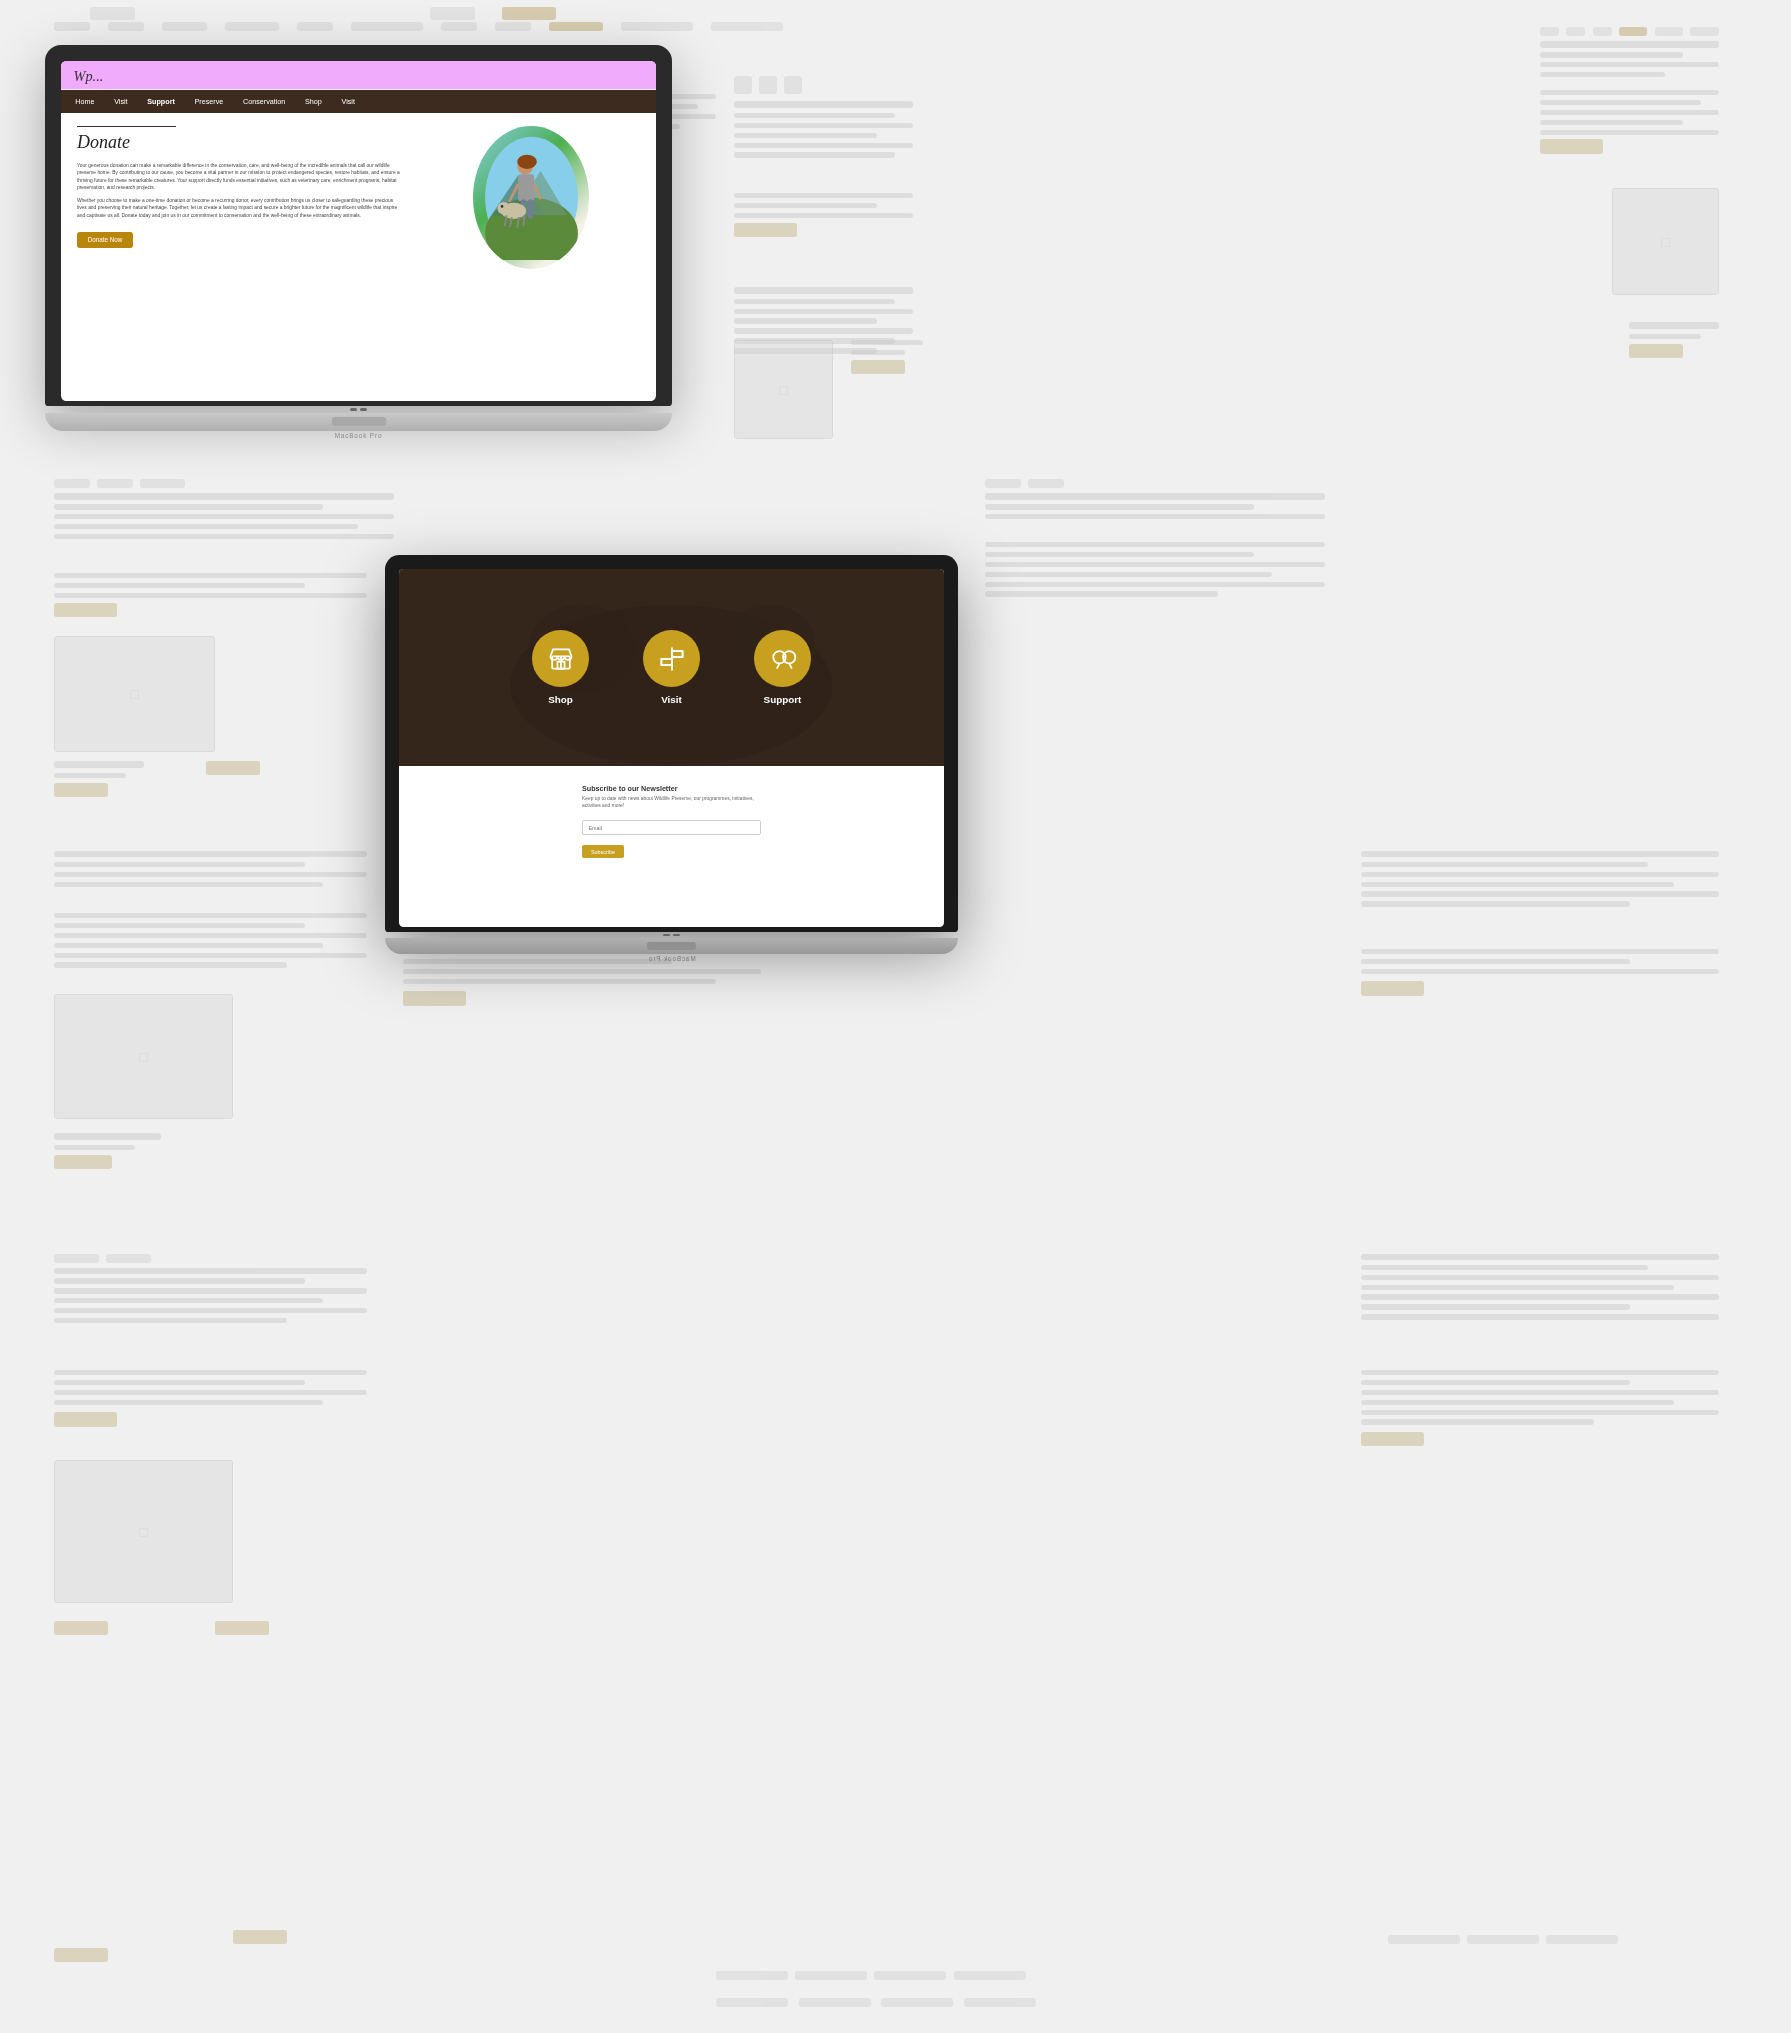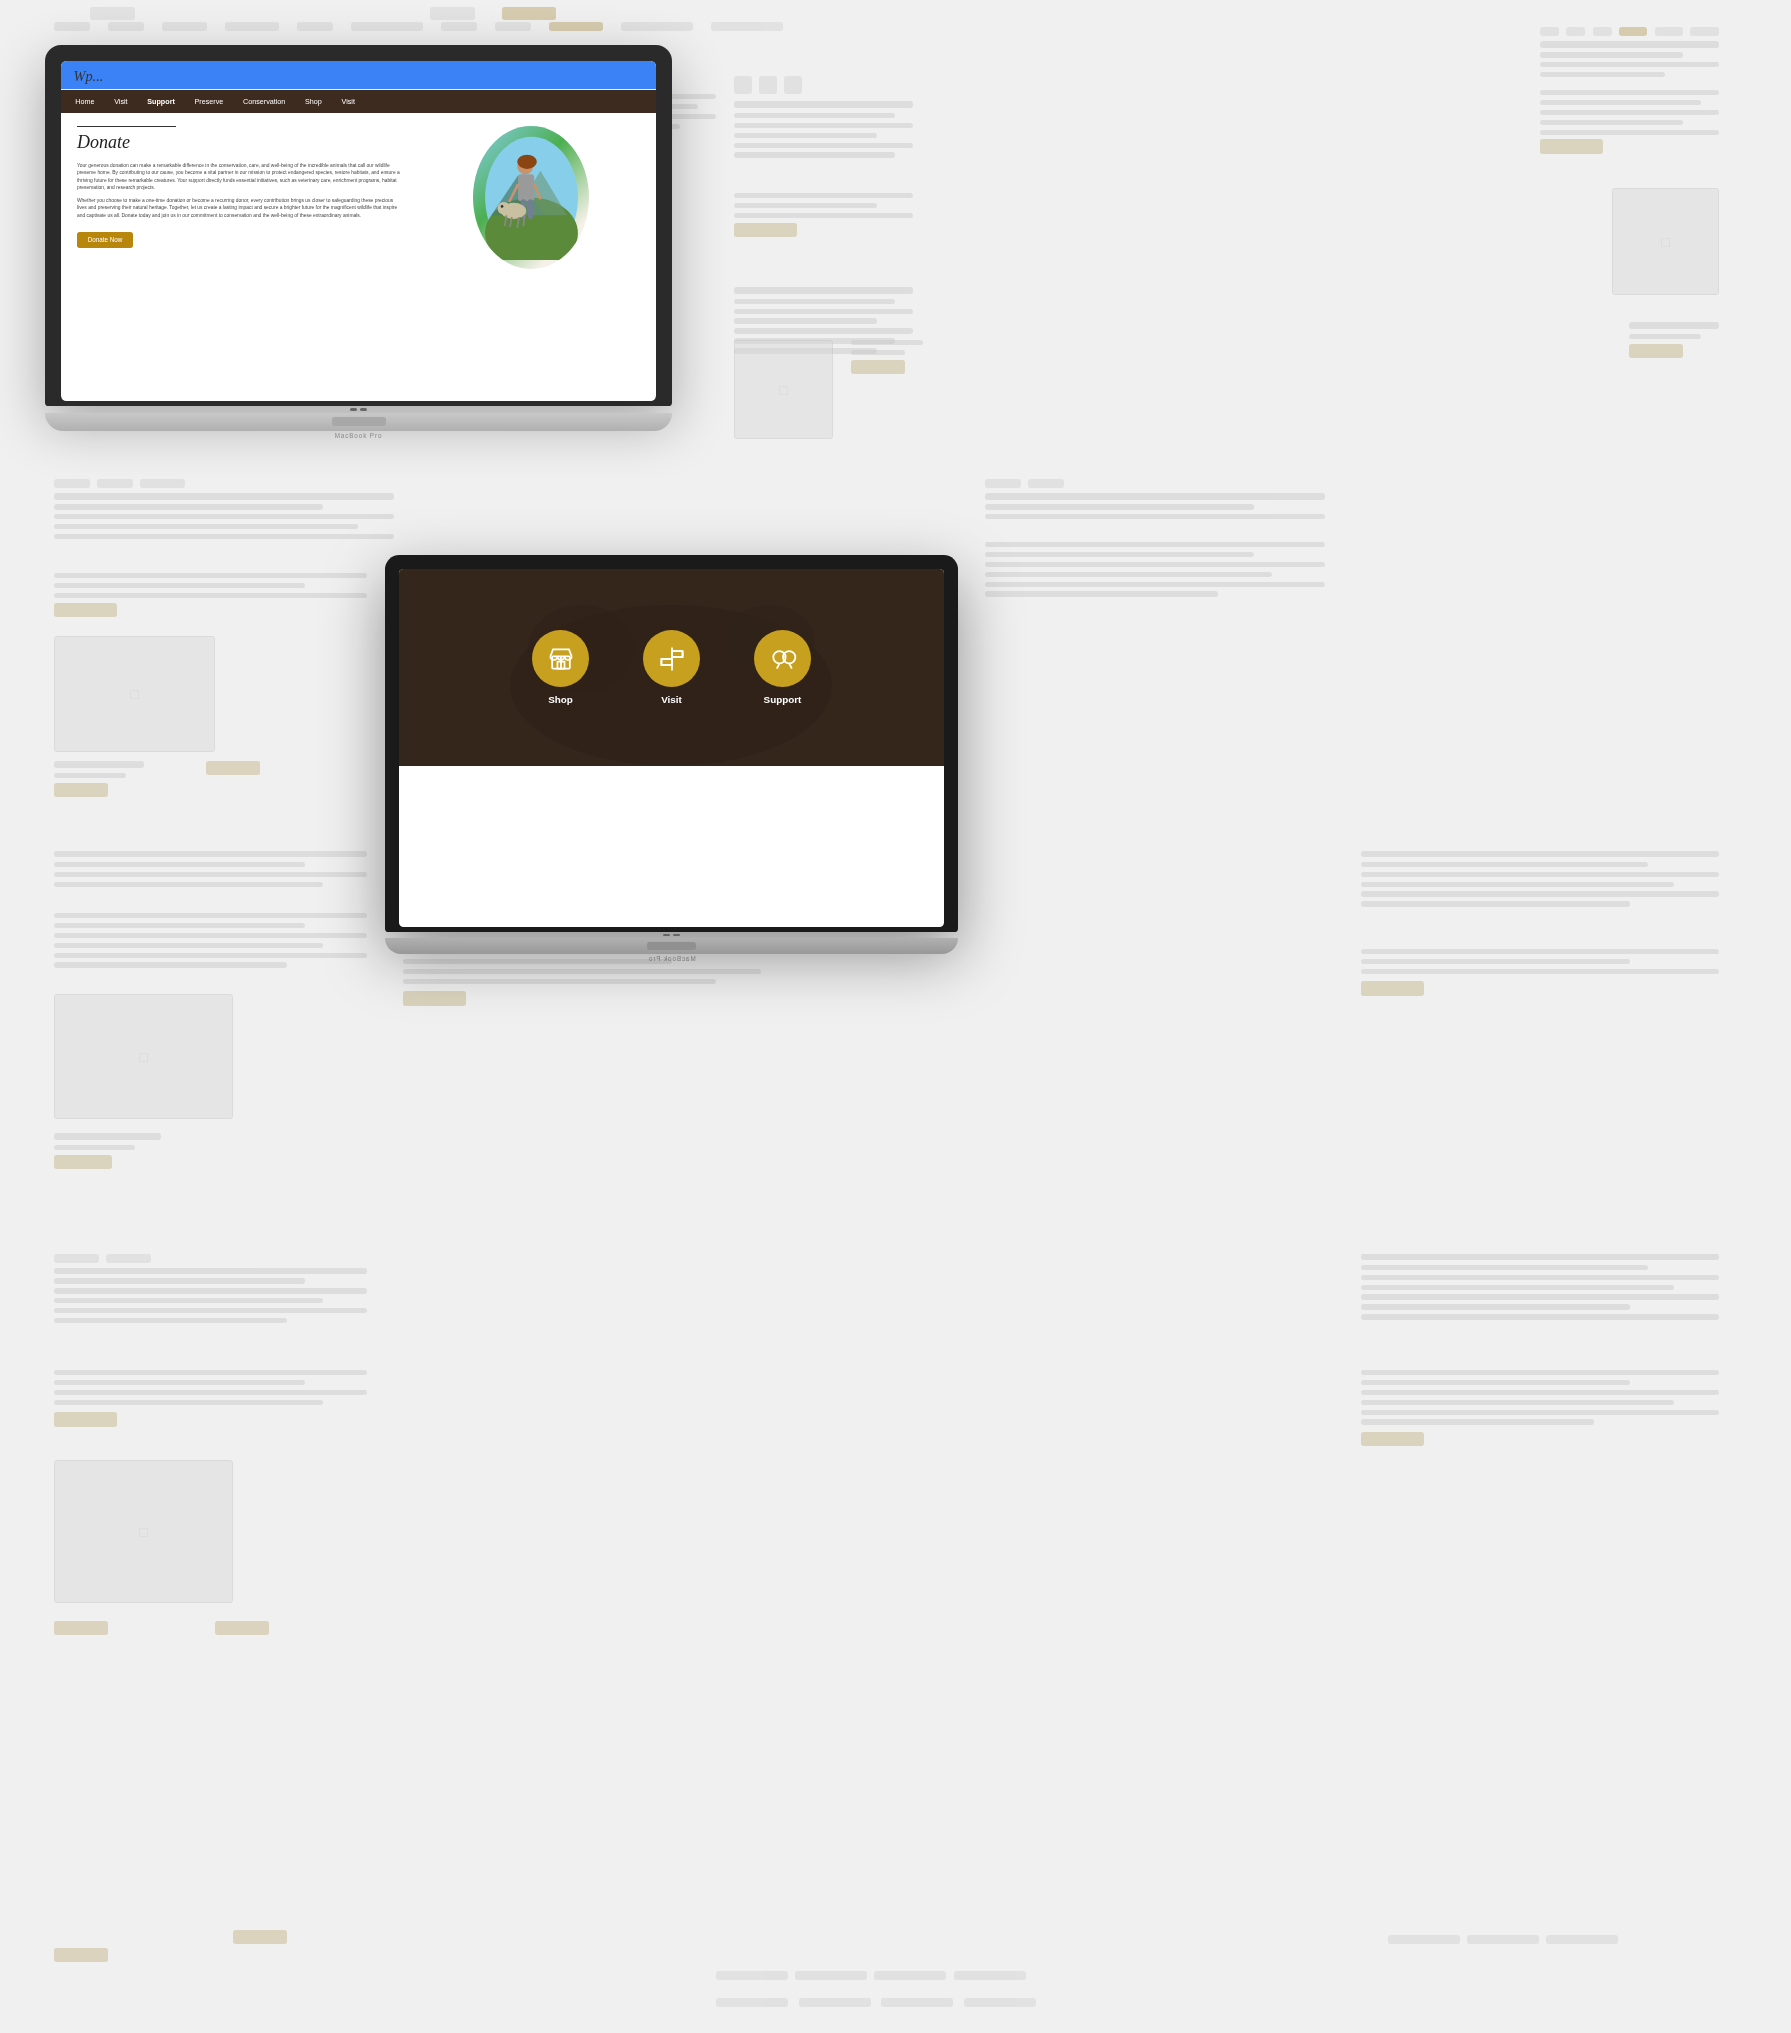--- a/index.html
+++ b/index.html
@@ -73,21 +73,21 @@
       cursor: pointer;
       padding: 1.8px 3.6px;
       text-align: center;
     }
 
     .site-nav .nav-item.active {
       font-weight: bold;
     }
 
     .site-header {
-      background: #3b82f6;
+      background: #f0abfc;
       padding: 7.2px 12.5px 3.6px;
       border-bottom: 0.9px solid #eee;
     }
 
     .site-logo {
       font-family: 'Georgia', cursive;
       font-style: italic;
       font-size: 14.3px;
       color: #333;
     }
@@ -819,20 +819,29 @@
                 <circle cx="24" cy="15" r="7"></circle>
                 <line x1="13" y1="22" x2="10" y2="28"></line>
                 <line x1="24" y1="22" x2="27" y2="28"></line>
                 <line x1="18" y1="15" x2="19" y2="15"></line>
               </svg>
             </div>
             <span class="hero-icon-label">Support</span>
           </div>
         </div>
 
+        <div class="site2-footer">
+          <div class="newsletter-box">
+            <div class="newsletter-title">Subscribe to our Newsletter</div>
+            <div class="newsletter-sub">Keep up to date with news about Wildlife Preserve, our programmes, initiatives, activities and more!</div>
+            <input class="newsletter-input" type="text" placeholder="Email" style="">
+            <br>
+            <button class="subscribe-btn">Subscribe</button>
+          </div>
+        </div>
 
       </div>
     </div>
     <div class="port-dots">
       <div class="port-dot"></div>
       <div class="port-dot"></div>
     </div>
     <div class="laptop-base">
       <div class="trackpad"></div>
     </div>

